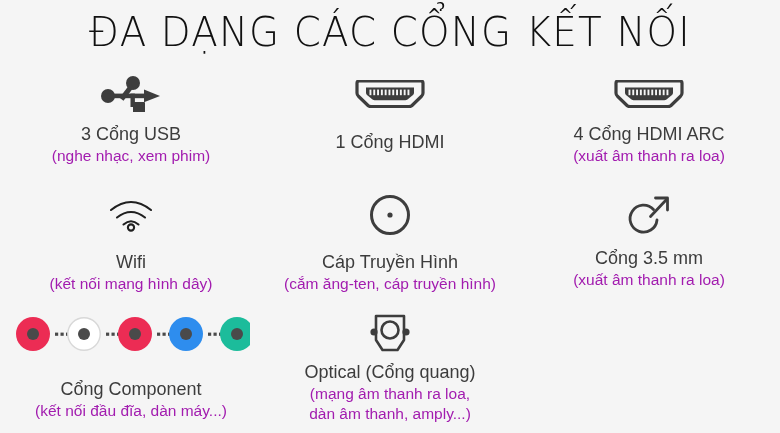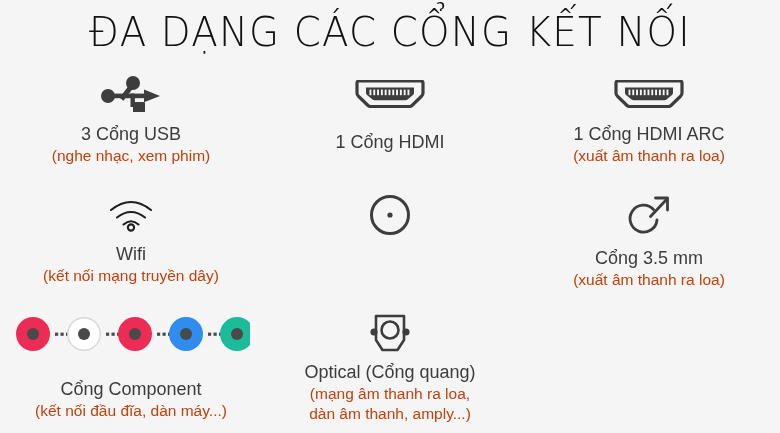--- a/index.html
+++ b/index.html
@@ -70,30 +70,30 @@
   .label {
     font-size: 18px;
     line-height: 24px;
     color: #3c3c3c;
     font-family: "Liberation Sans", sans-serif;
     white-space: nowrap;
   }
   .sublabel {
     font-size: 15.5px;
     line-height: 20px;
-    color: #c2410c;
+    color: #a21caf;
     font-family: "Liberation Sans", sans-serif;
     white-space: nowrap;
   }
 
   
   .r1 .icon-wrap { height: 44px; }
   .r1 .labels { margin-top: 6px; }
   .r2 .icon-wrap { height: 46px; }
-  .r2 .labels { margin-top: 4px; }
+  .r2 .labels { margin-top: 12px; }
   .r3 .icon-wrap { height: 48px; }
   .r3 .labels { margin-top: 4px; }
 
   .cell-hdmi .labels { margin-top: 14px; }
   .cell-optical .icon-wrap { height: 44px; }
   .cell-optical .labels { margin-top: 4px; }
   .cell-component .icon-wrap { height: 44px; }
   .cell-component .labels { margin-top: 21px; }
   .cell-jack .labels { margin-top: 6px; }
 
@@ -168,48 +168,52 @@
             <rect x="36.5" y="9.6" width="1.9" height="5.6"></rect>
             <rect x="40.3" y="9.6" width="1.9" height="5.6"></rect>
             <rect x="44.1" y="9.6" width="1.9" height="5.6"></rect>
             <rect x="47.9" y="9.6" width="1.9" height="5.6"></rect>
             <rect x="51.7" y="9.6" width="1.9" height="5.6"></rect>
             <rect x="55.5" y="9.6" width="1.9" height="5.6"></rect>
           </g>
         </svg>
       </div>
       <div class="labels">
-        <div class="label">1 Cổng HDMI ARC</div>
+        <div class="label">4 Cổng HDMI ARC</div>
         <div class="sublabel">(xuất âm thanh ra loa)</div>
       </div>
     </div>
 
     <div class="cell r2 cell-wifi">
       <div class="icon-wrap">
         <svg width="46" height="34" viewBox="0 0 46 34">
           <g fill="none" stroke="#1f1f1f" stroke-width="2.1" stroke-linecap="round">
             <path d="M3 12 Q23 -4 43 12"></path>
             <path d="M9 19.5 Q23 8.5 37 19.5"></path>
             <path d="M15.5 26.5 Q23 20 30.5 26.5"></path>
           </g>
           <circle cx="23" cy="29.5" r="3.1" fill="none" stroke="#1f1f1f" stroke-width="2.1"></circle>
         </svg>
       </div>
       <div class="labels">
         <div class="label">Wifi</div>
-        <div class="sublabel">(kết nối mạng truyền dây)</div>
+        <div class="sublabel">(kết nối mạng hình dây)</div>
       </div>
     </div>
 
     <div class="cell r2 cell-coax">
       <div class="icon-wrap">
         <svg width="44" height="44" viewBox="0 0 44 44">
           <circle cx="22" cy="22" r="18.5" fill="none" stroke="#3d3d3d" stroke-width="3"></circle>
           <circle cx="22" cy="22" r="2.6" fill="#3d3d3d"></circle>
         </svg>
+      </div>
+      <div class="labels">
+        <div class="label">Cáp Truyền Hình</div>
+        <div class="sublabel">(cắm ăng-ten, cáp truyền hình)</div>
       </div>
     </div>
 
 
     <div class="cell r3 cell-jack">
       <div class="icon-wrap">
         <svg width="46" height="46" viewBox="0 0 46 46">
           <path d="M27.5 16.5 A13.5 13.5 0 1 0 31 27" fill="none" stroke="#3d3d3d" stroke-width="2.8" stroke-linecap="round"></path>
           <line x1="24.5" y1="23.5" x2="40.5" y2="6.5" stroke="#3d3d3d" stroke-width="2.8" stroke-linecap="round"></line>
           <polyline points="29.5,5 41.5,5 41.5,17" fill="none" stroke="#3d3d3d" stroke-width="2.8" stroke-linecap="round" stroke-linejoin="round"></polyline>

